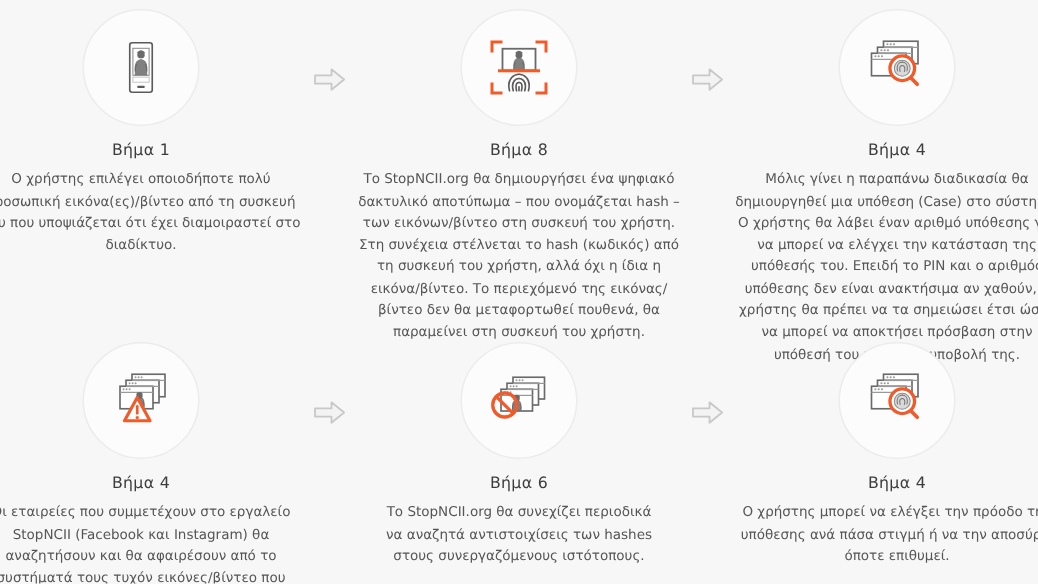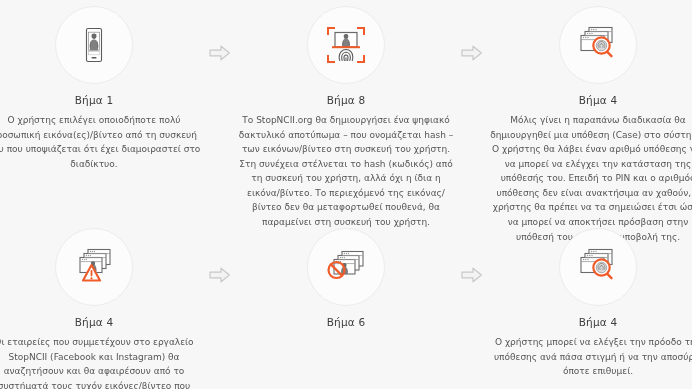--- a/index.html
+++ b/index.html
@@ -277,20 +277,21 @@
               <path d="M19.4 27.9v-3.7q0-3.1 3.1-3.8 3.1.7 3.1 3.8v3.7z" opacity="0.85"></path>
               <path d="M20.2 23.1q-1.1 1.7-.8 4l.7-.2q-.3-2 .6-3.4z"></path>
               <path d="M24.8 23.1q1.1 1.7.8 4l-.7-.2q.3-2-.6-3.4z"></path>
             </g>
             <circle cx="14.5" cy="24" r="8" fill="none" stroke="#f15a29" stroke-width="2.2"></circle>
             <line x1="8.9" y1="18.4" x2="20.1" y2="29.6" stroke="#f15a29" stroke-width="2.2"></line>
           </svg>
         </span>
       </div>
       <div class="step-title">Βήμα 6</div>
+      <div class="step-body">Το StopNCII.org θα συνεχίζει περιοδικά να αναζητά αντιστοιχίσεις των hashes στους συνεργαζόμενους ιστότοπους.</div>
     </div>
 
     <div class="arrow-cell">
       <span>
         <svg width="22" height="18" viewBox="0 0 22 18">
           <path d="M1 6.2h11V2.2l8.4 6.8-8.4 6.8v-4H1z" fill="#f3f3f3" stroke="#c8c8c8" stroke-width="1.2" stroke-linejoin="round"></path>
         </svg>
       </span>
     </div>
 

